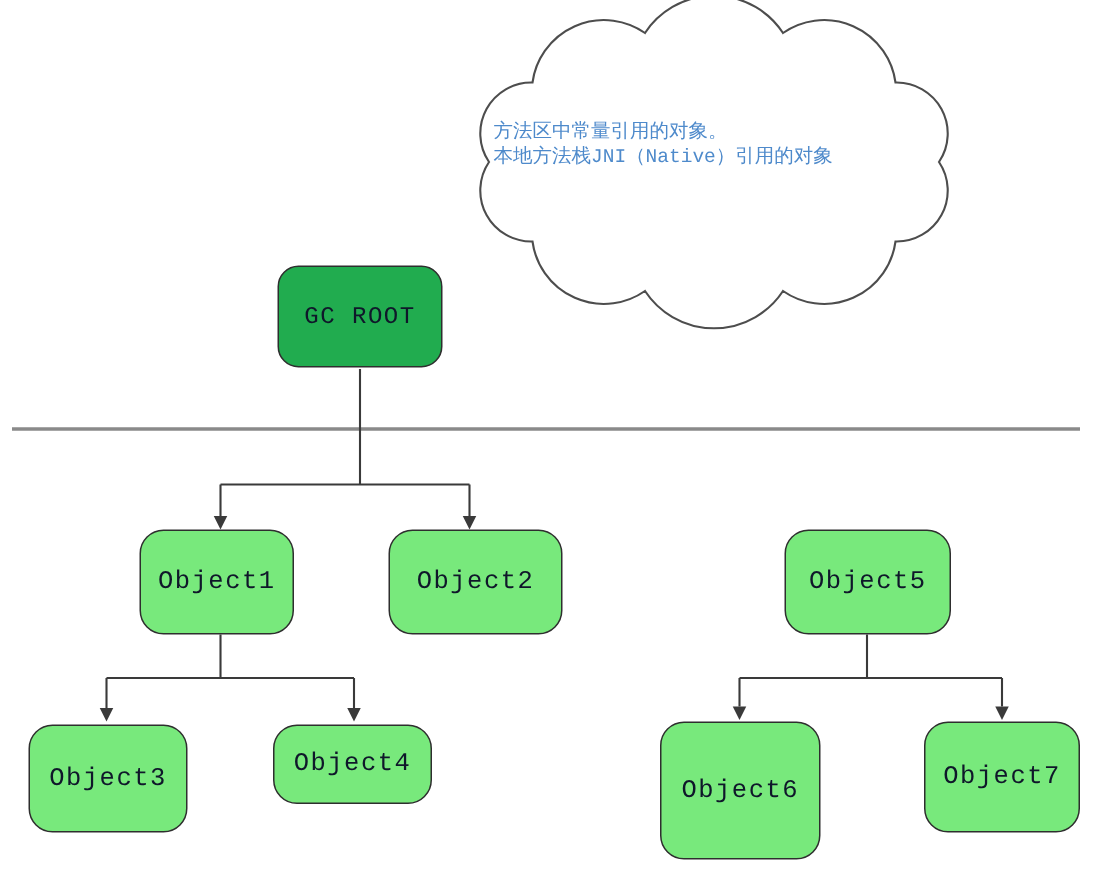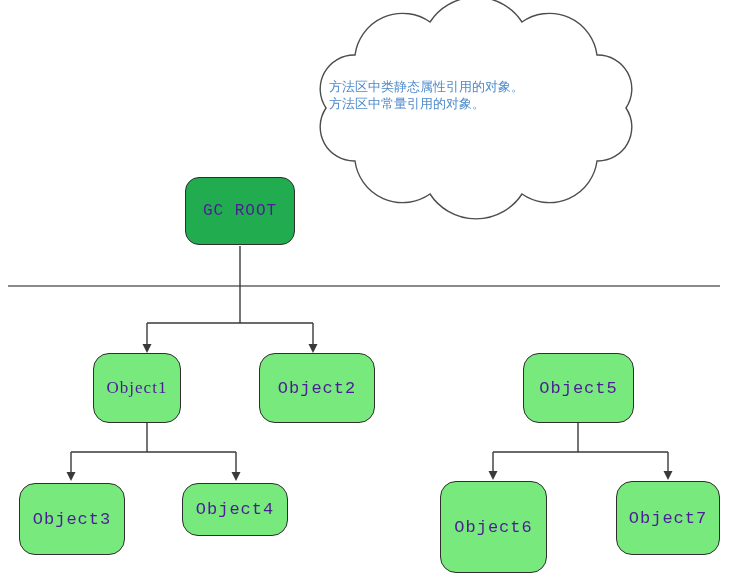--- a/index.html
+++ b/index.html
@@ -41,32 +41,32 @@
     stroke-width:2.2;
   }
   .node{
     position:absolute;
     display:flex;
     align-items:center;
     justify-content:center;
     border:1.6px solid var(--box-border);
     border-radius:16px;
     background:var(--node-fill);
-    color:#4c1d95;
+    color:#0f172a;
     font-size:17px;
     letter-spacing:1px;
     z-index:2;
   }
   .node.root{
     background:var(--root-fill);
     border-radius:14px;
     left:185px;top:177px;width:110px;height:68px;
     font-size:16px;
   }
-  .node.obj1{left:93px;top:353px;width:88px;height:70px;font-family:Liberation Serif, serif;}
+  .node.obj1{left:93px;top:353px;width:103px;height:70px;}
   .node.obj2{left:259px;top:353px;width:116px;height:70px;}
   .node.obj5{left:523px;top:353px;width:111px;height:70px;}
   .node.obj3{left:19px;top:483px;width:106px;height:72px;}
   .node.obj4{left:182px;top:483px;width:106px;height:53px;}
   .node.obj6{left:440px;top:481px;width:107px;height:92px;}
   .node.obj7{left:616px;top:481px;width:104px;height:74px;}
   .cloud-note{
     position:absolute;
     left:329px;top:79px;width:302px;
     z-index:3;
@@ -105,22 +105,22 @@
 
   <polygon class="arrowhead" points="142.5,344 151.5,344 147,353"></polygon>
   <polygon class="arrowhead" points="308.5,344 317.5,344 313,353"></polygon>
   <polygon class="arrowhead" points="66.5,472 75.5,472 71,481"></polygon>
   <polygon class="arrowhead" points="231.5,472 240.5,472 236,481"></polygon>
   <polygon class="arrowhead" points="488.5,471 497.5,471 493,480"></polygon>
   <polygon class="arrowhead" points="663.5,471 672.5,471 668,480"></polygon>
 </svg>
 
 <div class="cloud-note">
-  <div>方法区中类静态属性引用的对象。</div>
   <div>方法区中常量引用的对象。</div>
+  <div>本地方法栈JNI（Native）引用的对象</div>
 </div>
 
 <div class="node root">GC ROOT</div>
 <div class="node obj1">Object1</div>
 <div class="node obj2">Object2</div>
 <div class="node obj5">Object5</div>
 <div class="node obj3">Object3</div>
 <div class="node obj4">Object4</div>
 <div class="node obj6">Object6</div>
 <div class="node obj7">Object7</div>

